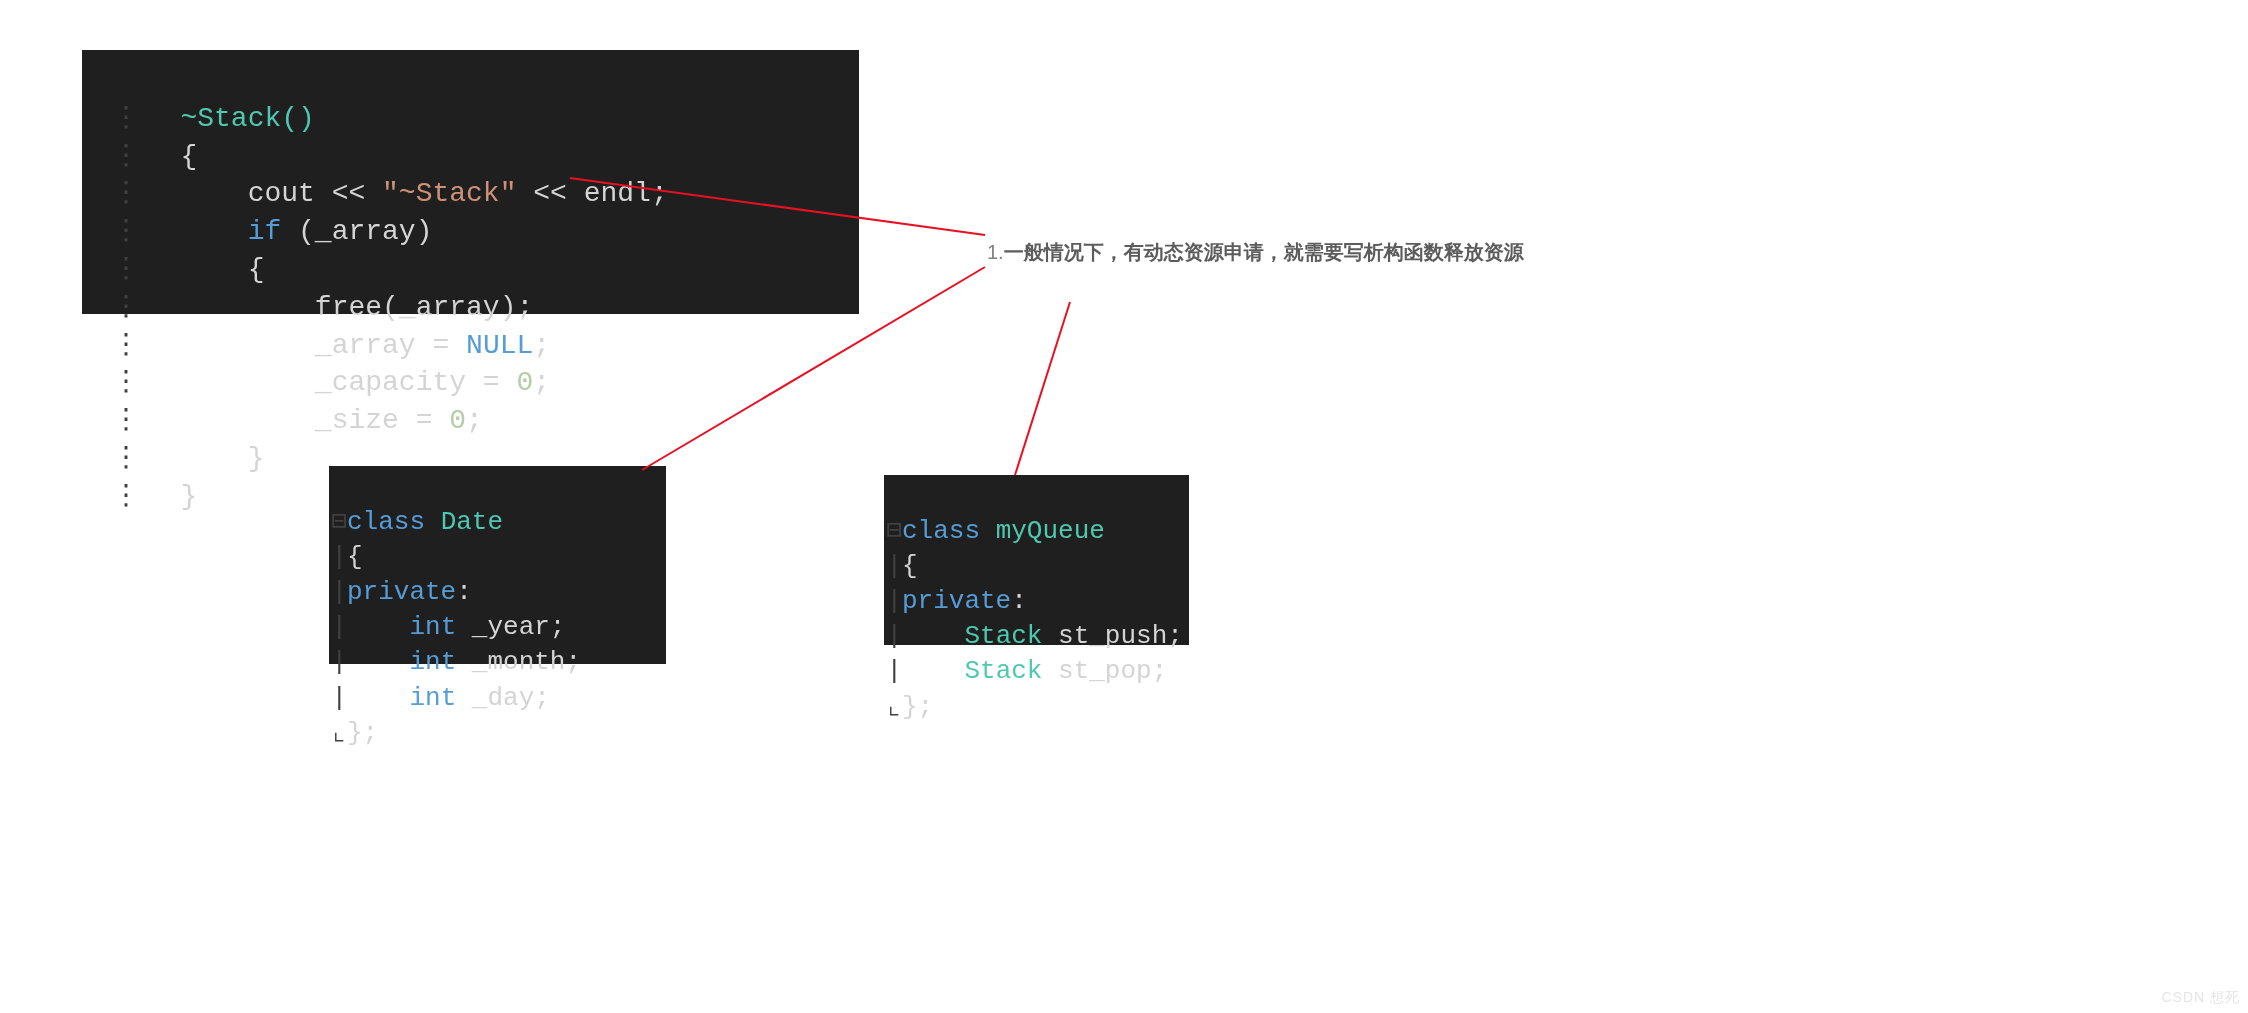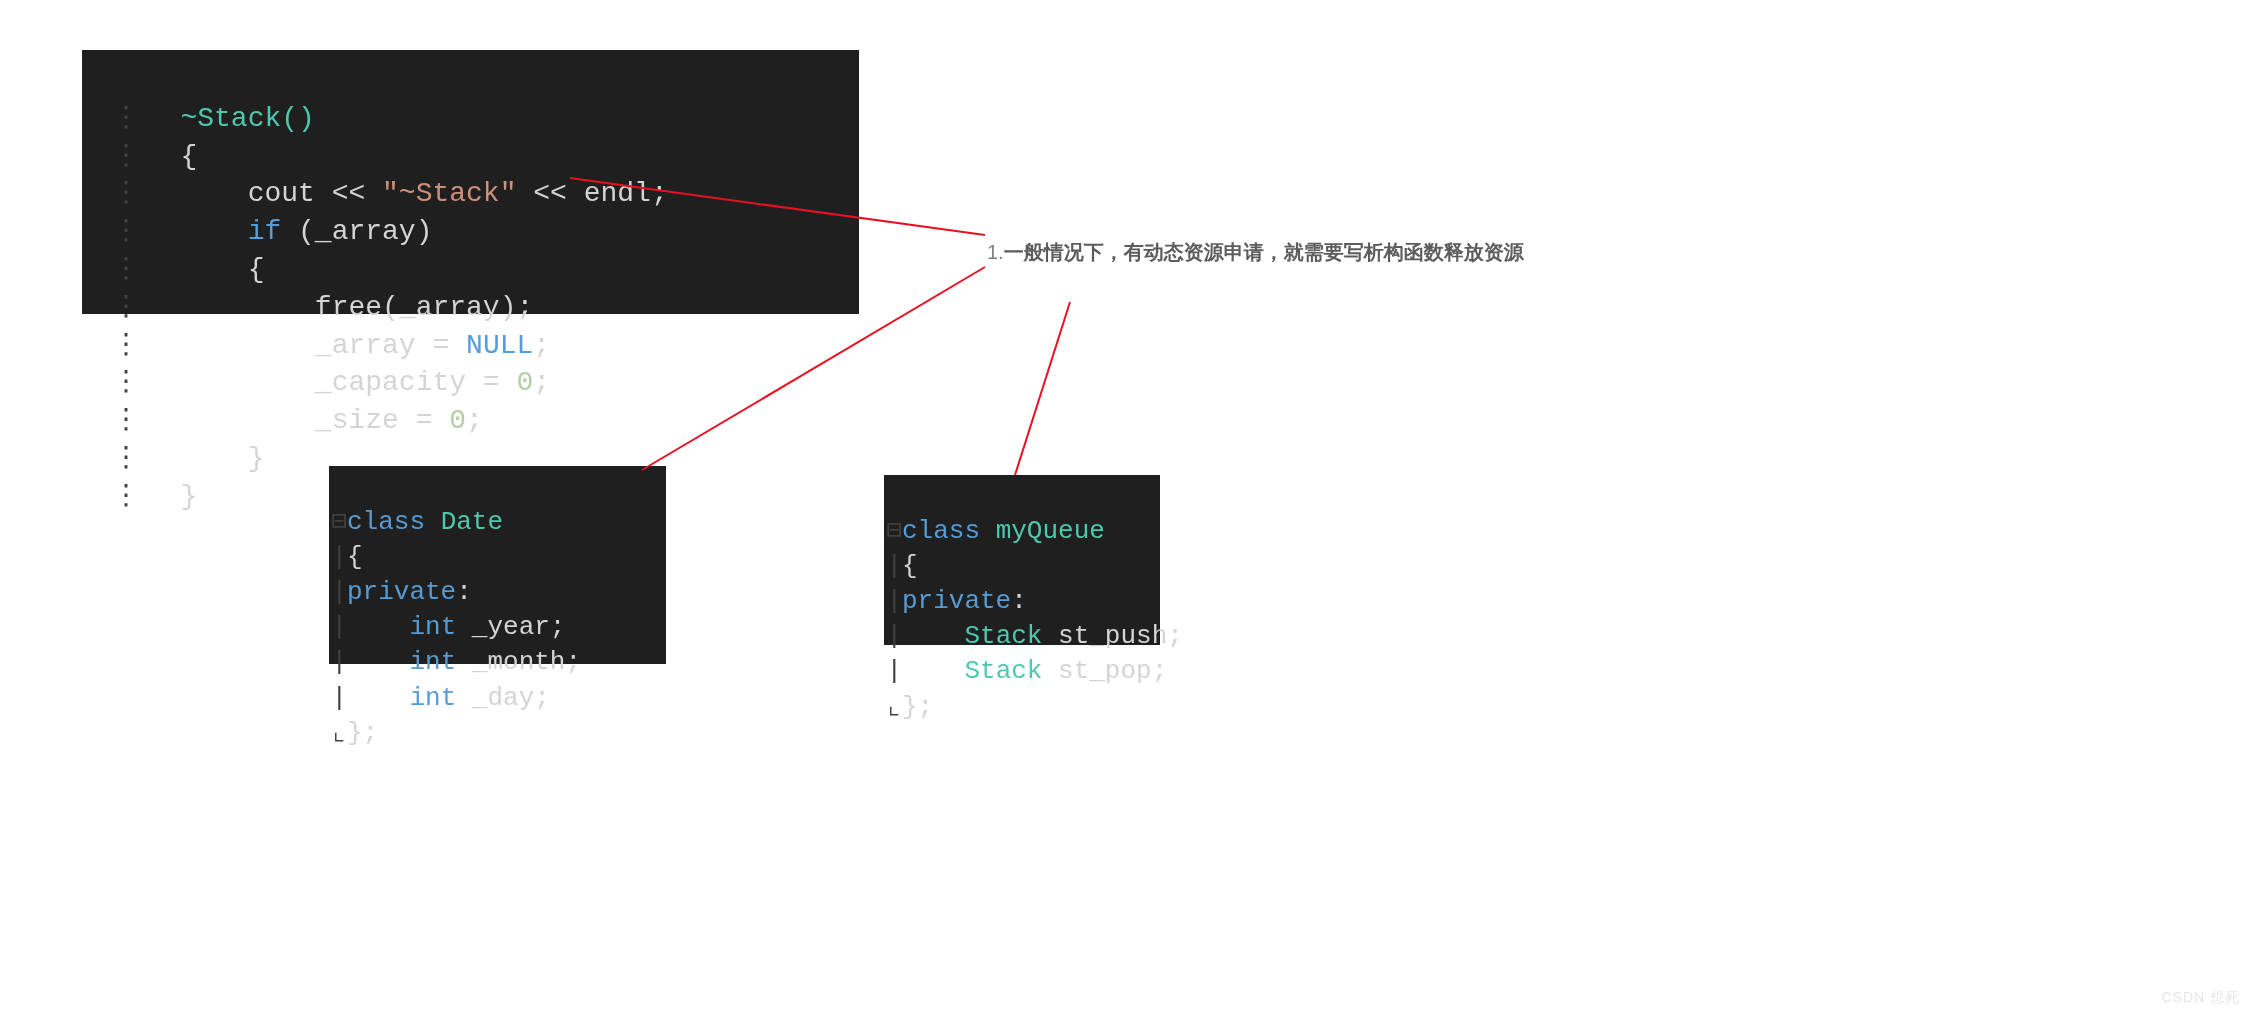--- a/index.html
+++ b/index.html
@@ -31,21 +31,21 @@
     top: 443px;
     width: 337px;
     height: 198px;
     padding: 4px 0;
     font-size: 26px;
     margin-top: 23px;
   }
   .code-block.block3 {
     left: 884px;
     top: 475px;
-    width: 276px;
+    width: 305px;
     height: 170px;
     padding: 4px 0;
     font-size: 26px;
   }
   .gutter {
     display: inline-block;
     width: 30px;
     text-align: center;
     color: #2a2a2a;
     user-select: none;

